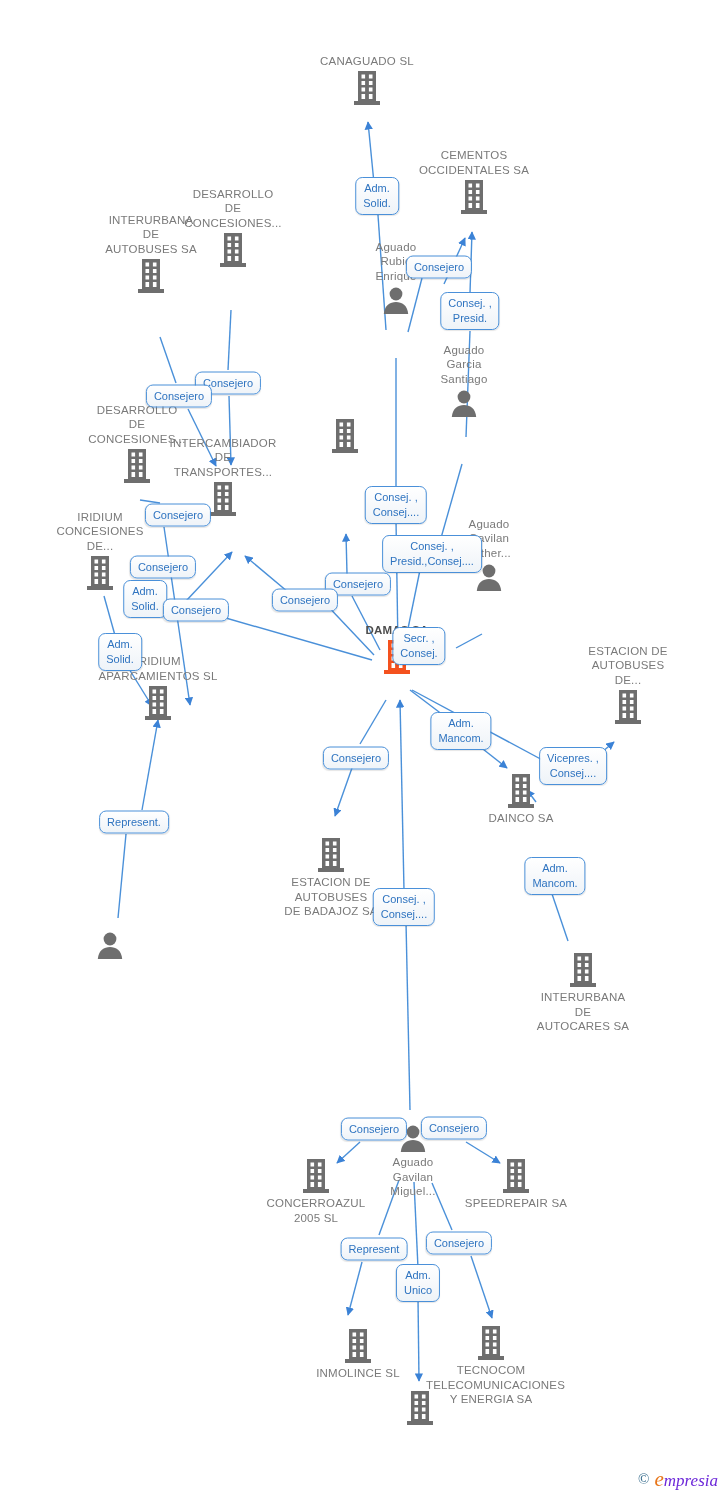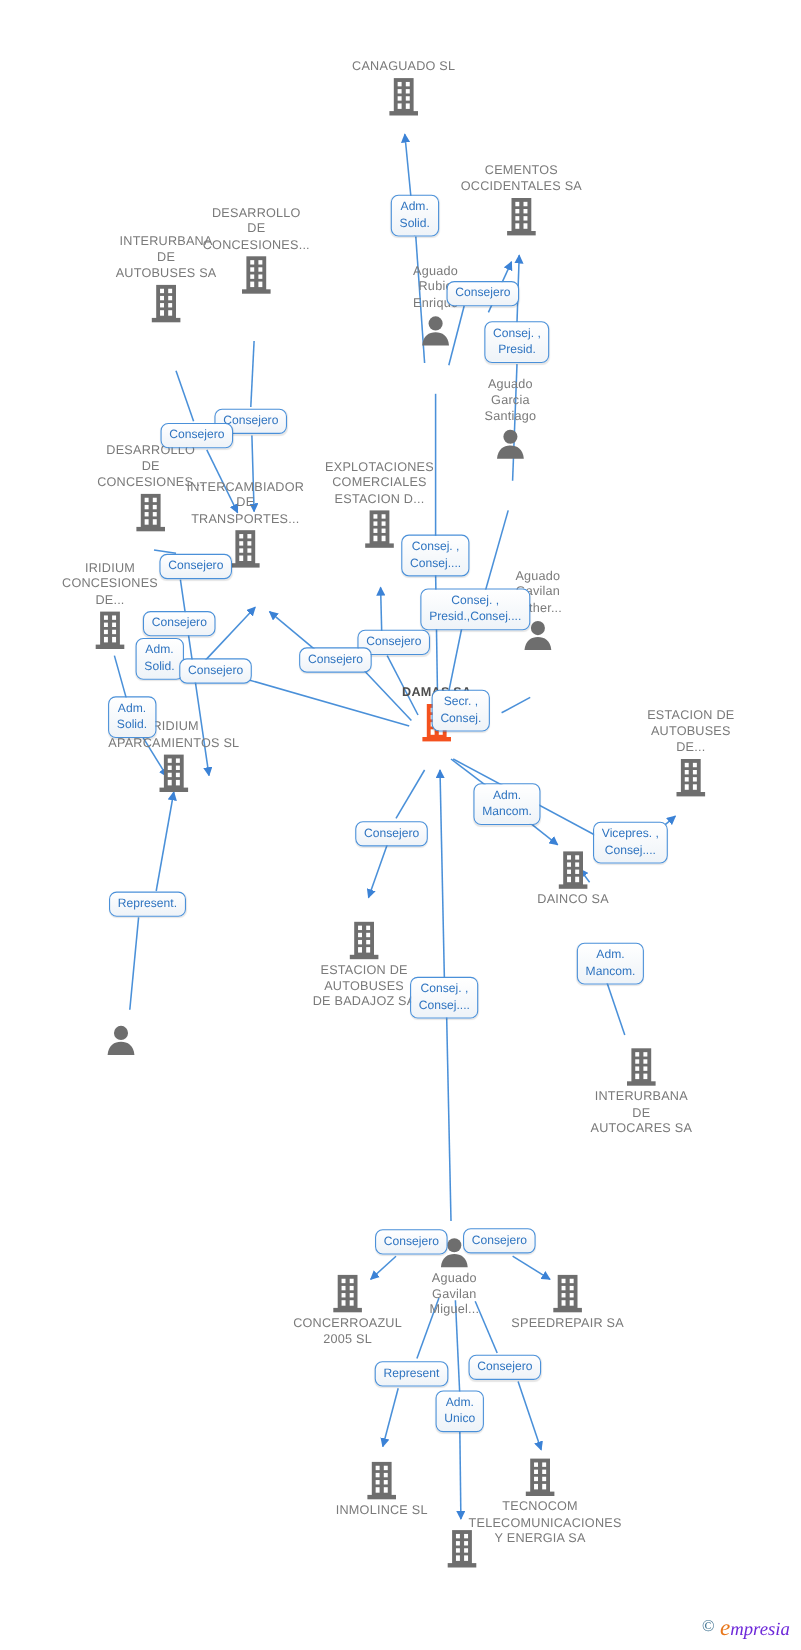--- a/index.html
+++ b/index.html
@@ -284,23 +284,20 @@
             <rect x="16.9" y="4.5" width="3.6" height="4" fill="#ffffff"></rect>
             <rect x="9.5" y="11" width="3.6" height="4" fill="#ffffff"></rect>
             <rect x="16.9" y="11" width="3.6" height="4" fill="#ffffff"></rect>
             <rect x="9.5" y="17.5" width="3.6" height="4" fill="#ffffff"></rect>
             <rect x="16.9" y="17.5" width="3.6" height="4" fill="#ffffff"></rect>
             <rect x="9.5" y="24" width="3.6" height="5" fill="#ffffff"></rect>
             <rect x="16.9" y="24" width="3.6" height="5" fill="#ffffff"></rect>
           </svg></span>
       </div>
       <div class="node label-above" style="left: 345px; top: 417.5px;">
-        <span class="node-label">EXPLOTACIONES
-COMERCIALES
-ESTACION D...</span>
         <span class="glyph"><svg width="30" height="36" viewBox="0 0 30 36" aria-hidden="true">
             <rect x="6" y="1" width="18" height="31" fill="#6e6e6e"></rect>
             <rect x="2" y="31" width="26" height="4" fill="#6e6e6e"></rect>
             <rect x="9.5" y="4.5" width="3.6" height="4" fill="#ffffff"></rect>
             <rect x="16.9" y="4.5" width="3.6" height="4" fill="#ffffff"></rect>
             <rect x="9.5" y="11" width="3.6" height="4" fill="#ffffff"></rect>
             <rect x="16.9" y="11" width="3.6" height="4" fill="#ffffff"></rect>
             <rect x="9.5" y="17.5" width="3.6" height="4" fill="#ffffff"></rect>
             <rect x="16.9" y="17.5" width="3.6" height="4" fill="#ffffff"></rect>
             <rect x="9.5" y="24" width="3.6" height="5" fill="#ffffff"></rect>
@@ -469,21 +466,21 @@
             <rect x="16.9" y="4.5" width="3.6" height="4" fill="#ffffff"></rect>
             <rect x="9.5" y="11" width="3.6" height="4" fill="#ffffff"></rect>
             <rect x="16.9" y="11" width="3.6" height="4" fill="#ffffff"></rect>
             <rect x="9.5" y="17.5" width="3.6" height="4" fill="#ffffff"></rect>
             <rect x="16.9" y="17.5" width="3.6" height="4" fill="#ffffff"></rect>
             <rect x="9.5" y="24" width="3.6" height="5" fill="#ffffff"></rect>
             <rect x="16.9" y="24" width="3.6" height="5" fill="#ffffff"></rect>
           </svg></span>
         <span class="node-label">SPEEDREPAIR SA</span>
       </div>
-      <div class="node label-below" style="left: 347px; top: 1328px;">
+      <div class="node label-below" style="left: 358px; top: 1328px;">
         <span class="glyph"><svg width="30" height="36" viewBox="0 0 30 36" aria-hidden="true">
             <rect x="6" y="1" width="18" height="31" fill="#6e6e6e"></rect>
             <rect x="2" y="31" width="26" height="4" fill="#6e6e6e"></rect>
             <rect x="9.5" y="4.5" width="3.6" height="4" fill="#ffffff"></rect>
             <rect x="16.9" y="4.5" width="3.6" height="4" fill="#ffffff"></rect>
             <rect x="9.5" y="11" width="3.6" height="4" fill="#ffffff"></rect>
             <rect x="16.9" y="11" width="3.6" height="4" fill="#ffffff"></rect>
             <rect x="9.5" y="17.5" width="3.6" height="4" fill="#ffffff"></rect>
             <rect x="16.9" y="17.5" width="3.6" height="4" fill="#ffffff"></rect>
             <rect x="9.5" y="24" width="3.6" height="5" fill="#ffffff"></rect>

